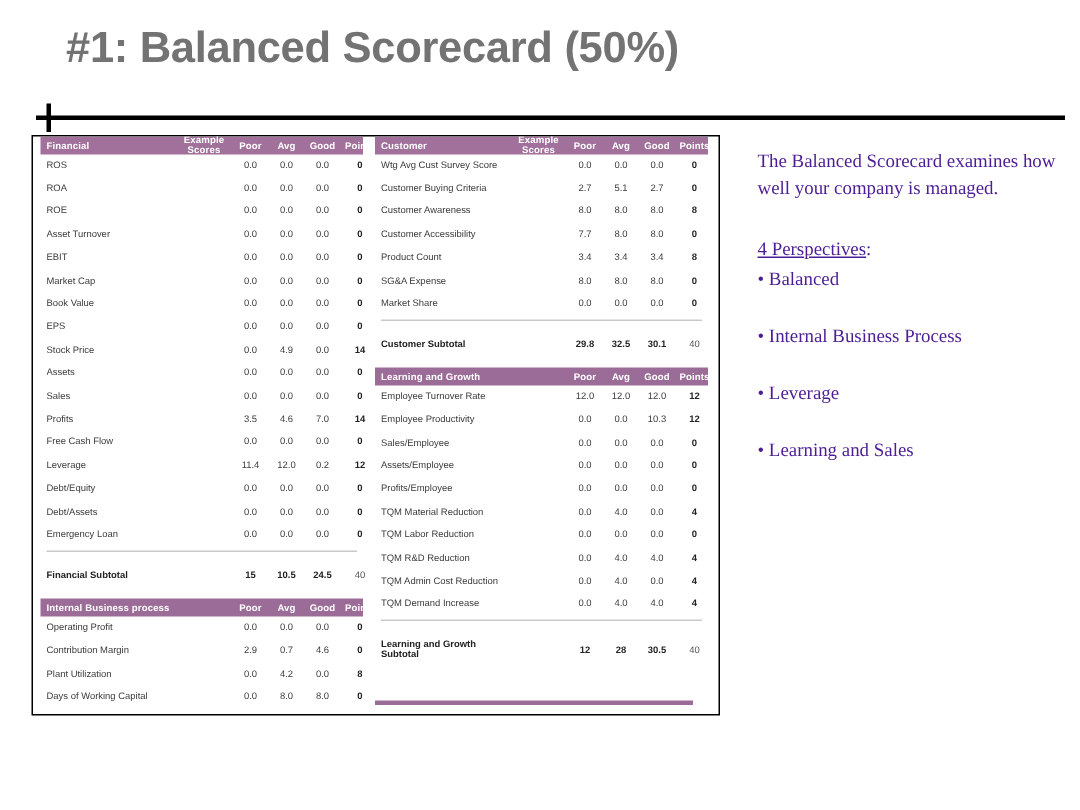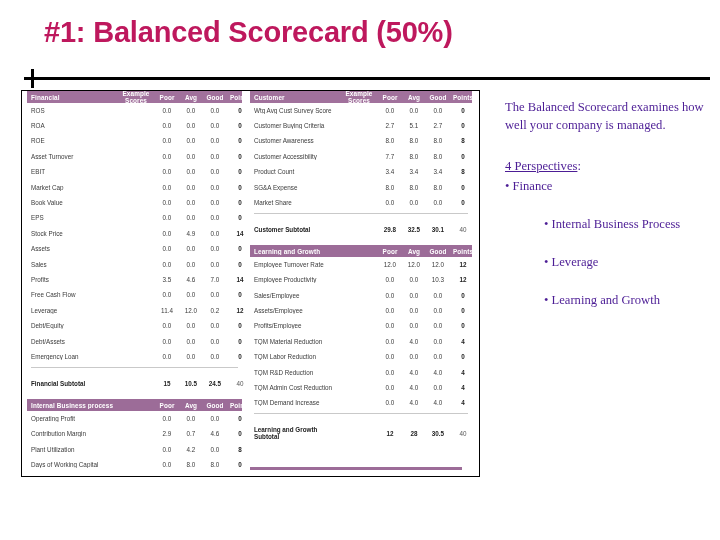--- a/index.html
+++ b/index.html
@@ -9,21 +9,21 @@
     font-family:"Liberation Sans", sans-serif;
     overflow:hidden;
     position:relative;
   }
   
   #slide-title{
     position:absolute;
     left:44px; top:16px;
     font-size:29px;
     font-weight:bold;
-    color:#be185d;
+    color:#737373;
     letter-spacing:-0.2px;
     white-space:nowrap;
     font-family:"Liberation Sans", sans-serif;
   }
   
   #divider-rule{
     position:absolute;
     left:24px; top:77px;
     width:686px; height:3px;
     background:#000000;
@@ -113,21 +113,21 @@
     font-size:12.6px;
     line-height:16px;
   }
   #perspectives-label .u{ text-decoration:underline; }
   .bullet-line{
     margin-top:4px;
     font-size:12.6px;
     line-height:16px;
     white-space:nowrap;
   }
-  .bullet-line.gap{ margin-top:22px;margin-left:39px; }
+  .bullet-line.gap{ margin-top:22px; }
 </style>
 </head>
 <body>
 
 <div id="slide-title">#1: Balanced Scorecard (50%)</div>
 
 <div id="divider-rule"></div>
 <div id="divider-cross"></div>
 
 <div id="scorecard-frame">
@@ -515,17 +515,17 @@
     </div>
 
   <div id="purple-bar"></div>
 </div>
 
 <div id="text-panel">
   <div id="intro-text">The Balanced Scorecard examines how well your company is managed.</div>
   <div id="perspectives-label">
     <span class="u">4 Perspectives</span><span>:</span>
   </div>
-  <div class="bullet-line">• Finance</div>
+  <div class="bullet-line">• Balanced</div>
   <div class="bullet-line gap">• Internal Business Process</div>
   <div class="bullet-line gap">• Leverage</div>
-  <div class="bullet-line gap">• Learning and Growth</div>
+  <div class="bullet-line gap">• Learning and Sales</div>
 </div>
 
 </body></html>

